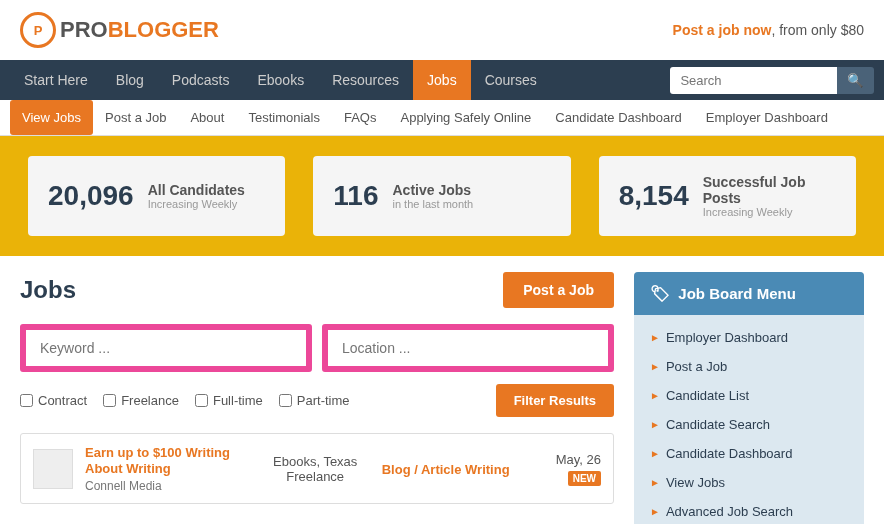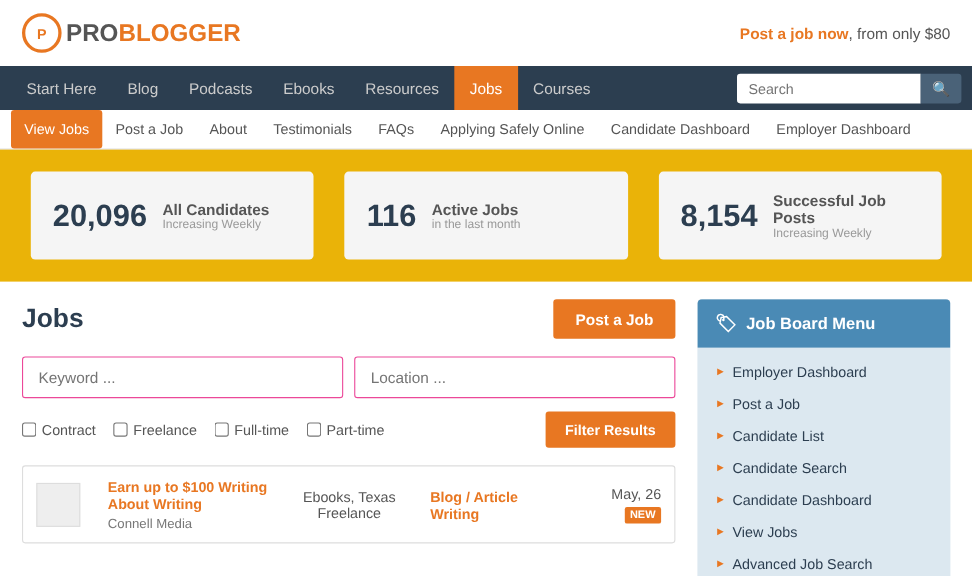--- a/index.html
+++ b/index.html
@@ -41,30 +41,30 @@
     .jobs-section { flex: 1; }
     .sidebar { width: 230px; }
 
     
     .jobs-header { display: flex; align-items: center; justify-content: space-between; margin-bottom: 16px; }
     .jobs-title { font-size: 24px; font-weight: bold; color: #2c3e50; }
     .post-job-btn { background: #e87722; color: #fff; border: none; padding: 10px 20px; font-size: 14px; font-weight: bold; cursor: pointer; border-radius: 3px; }
 
     
     .search-row { display: flex; gap: 10px; margin-bottom: 12px; }
-    .search-input { flex: 1; padding: 10px 14px; border: 1px solid #ec4899; border-radius: 3px; font-size: 14px; color: #999; outline: none; }
+    .search-input { flex: 1; padding: 10px 14px; border: 6px solid #ec4899; border-radius: 3px; font-size: 14px; color: #999; outline: none; }
 
     
     .filter-row { display: flex; align-items: center; gap: 16px; margin-bottom: 16px; }
     .checkbox-label { display: flex; align-items: center; gap: 5px; font-size: 13px; color: #555; cursor: pointer; }
     .checkbox-label input { margin: 0; }
     .filter-btn { margin-left: auto; background: #e87722; color: #fff; border: none; padding: 9px 18px; font-size: 13px; font-weight: bold; cursor: pointer; border-radius: 3px; }
 
     
-    .job-row { display: flex; align-items: center; border: 1px solid #ddd; padding: 10px 12px; border-radius: 3px; gap: 25px; }
+    .job-row { display: flex; align-items: center; border: 1px solid #ddd; padding: 10px 12px; border-radius: 3px; gap: 12px; }
     .job-thumb { width: 40px; height: 40px; background: #eee; border: 1px solid #ddd; flex-shrink: 0; }
     .job-title-col { flex: 1.5; }
     .job-title-link { color: #e87722; font-weight: bold; font-size: 13px; text-decoration: none; }
     .job-company { font-size: 12px; color: #777; margin-top: 3px; }
     .job-location { flex: 1; font-size: 13px; color: #555; text-align: center; }
     .job-type-col { flex: 1.2; text-align: left; }
     .job-type-link { color: #e87722; font-weight: bold; font-size: 13px; text-decoration: none; }
     .job-date-col { flex: 0.7; text-align: right; font-size: 13px; color: #555; }
     .new-badge { background: #e87722; color: #fff; font-size: 10px; font-weight: bold; padding: 2px 5px; border-radius: 2px; margin-top: 4px; display: inline-block; }
 

